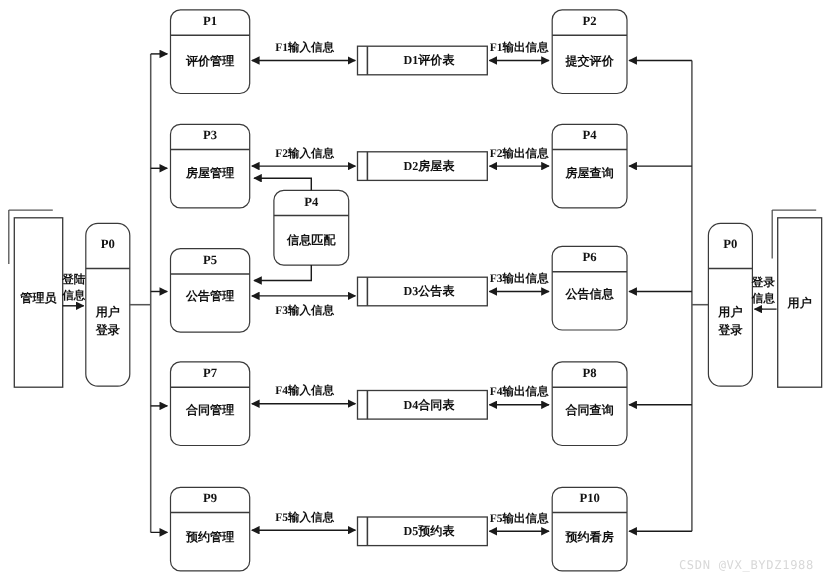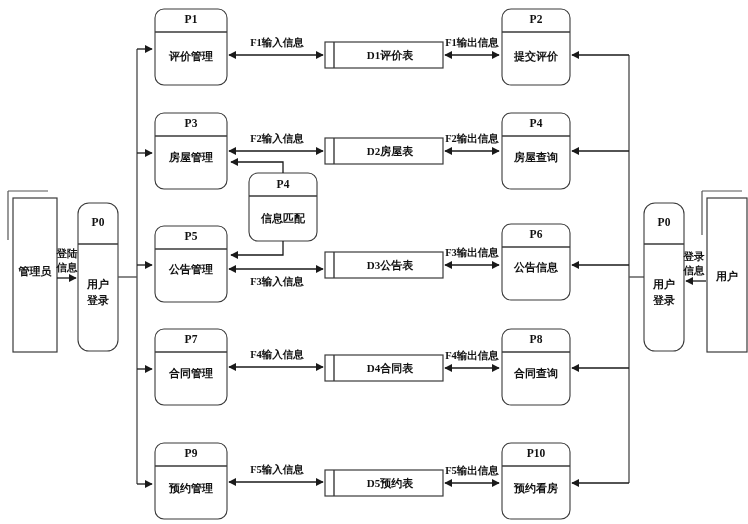--- a/index.html
+++ b/index.html
@@ -334,14 +334,15 @@
   </g>
 
   <g>
     <line class="flow-line" x1="706" y1="281" x2="686" y2="281" marker-end="url(#arrow)"></line>
     <text class="t-flow" x="694" y="258">登录</text>
     <text class="t-flow" x="694" y="272">信息</text>
   </g>
 
 </svg>
 
+<div class="watermark">CSDN @VX_BYDZ1988</div>
 
 </div>
 
 </body></html>

